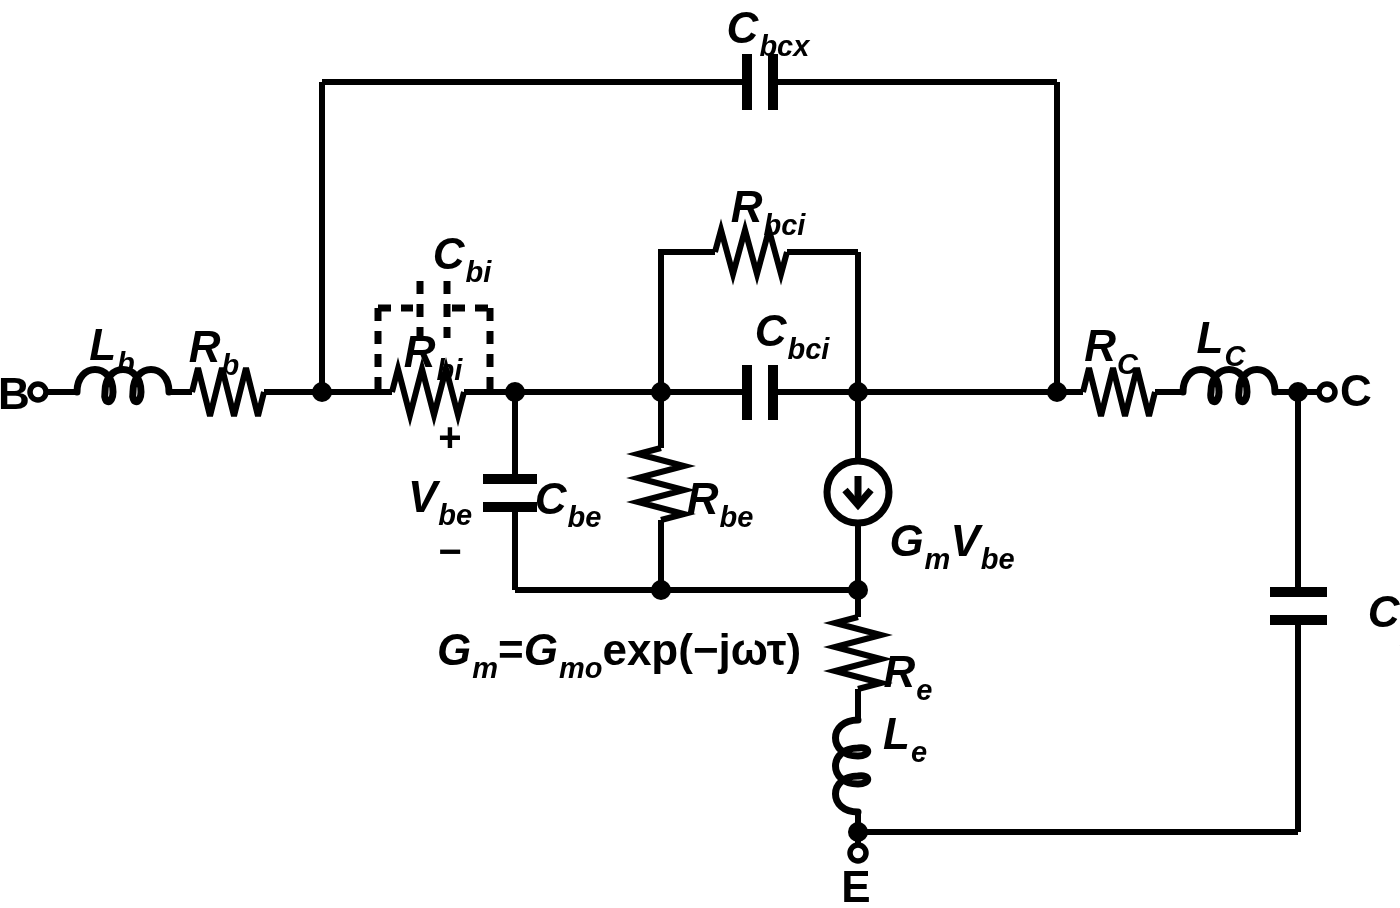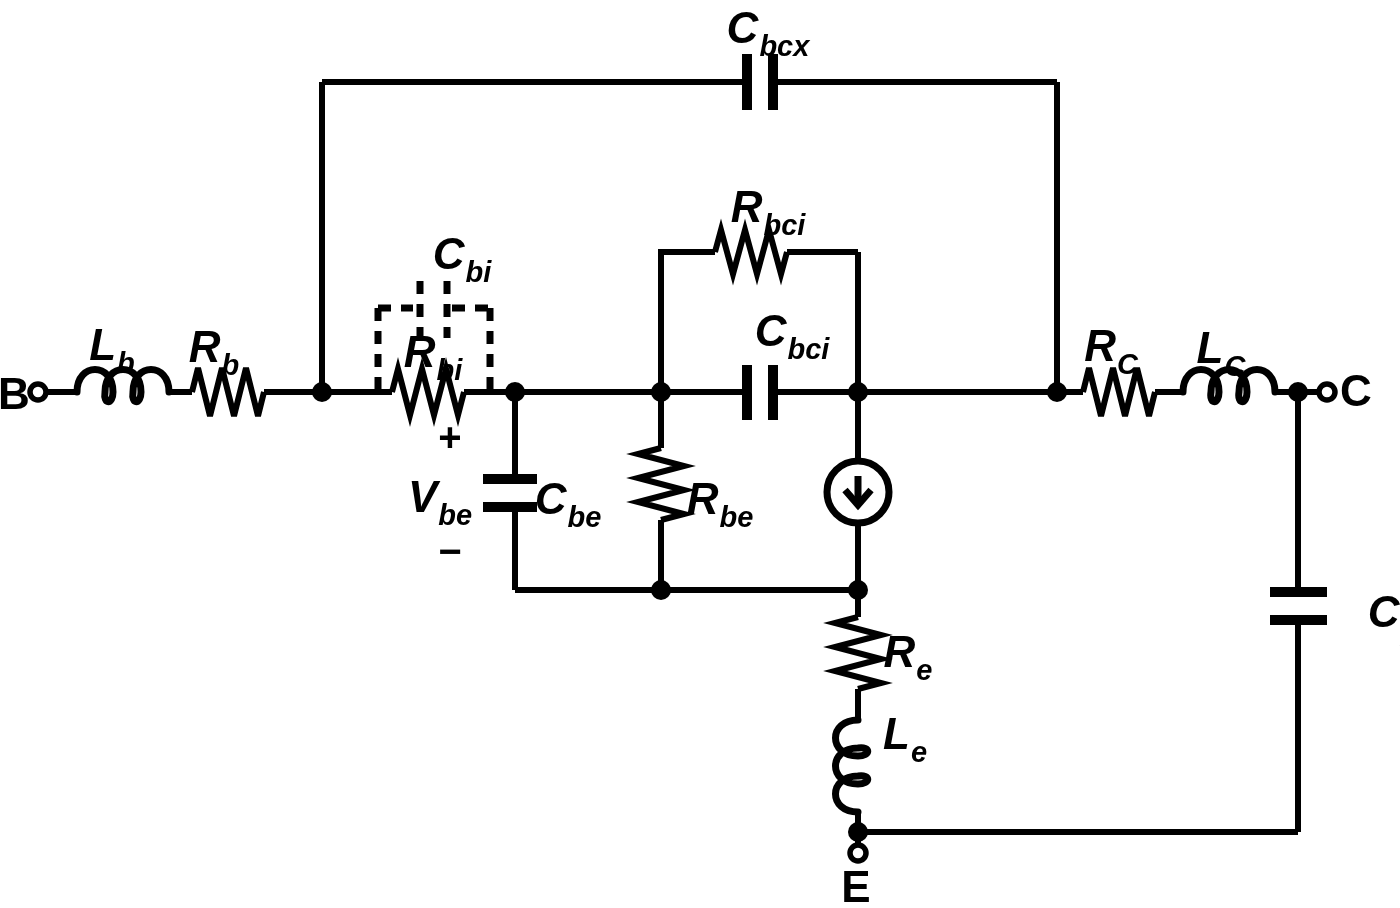--- a/index.html
+++ b/index.html
@@ -168,24 +168,26 @@
   <div class="lbl" style="left:112px; top:345px;"><span>L</span><span class="sub">b</span></div>
   <div class="lbl" style="left:214px; top:347px;"><span>R</span><span class="sub">b</span></div>
   <div class="lbl" style="left:768px; top:28px;"><span>C</span><span class="sub">bcx</span></div>
   <div class="lbl" style="left:438px; top:254px;margin-left:24px;"><span>C</span><span class="sub">bi</span></div>
   <div class="lbl" style="left:433px; top:352px;"><span>R</span><span class="sub">bi</span></div>
   <div class="lbl" style="left:768px; top:207px;"><span>R</span><span class="sub">bci</span></div>
   <div class="lbl" style="left:763px; top:331px;margin-left:29px;"><span>C</span><span class="sub">bci</span></div>
   <div class="lbl" style="left:568px; top:499px;"><span>C</span><span class="sub">be</span></div>
   <div class="lbl" style="left:720px; top:499px;"><span>R</span><span class="sub">be</span></div>
   <div class="lbl" style="left:1111px; top:346px;"><span>R</span><span class="sub">C</span></div>
-  <div class="lbl" style="left:1221px; top:348px;"><span>L</span><span class="sub">C</span></div>
+  <div class="lbl" style="left:1221px; top:338px;"><span>L</span><span class="sub">C</span></div>
   <div class="lbl" style="left:1354px; top:612px;margin-left:47px;"><span>C</span><span class="sub">pc</span></div>
-  <div class="lbl" style="left:908px; top:652px;"><span>R</span><span class="sub">e</span></div>
+  <div class="lbl" style="left:908px; top:672px;"><span>R</span><span class="sub">e</span></div>
   <div class="lbl" style="left:905px; top:734px;"><span>L</span><span class="sub">e</span></div>
 
   <div class="lbl up small" style="left:450px; top:437px;"><span>+</span></div>
   <div class="lbl" style="left:440px; top:497px;"><span>V</span><span class="sub">be</span></div>
   <div class="lbl up small" style="left:450px; top:551px;"><span>−</span></div>
 
+  <div class="lbl" style="left:952px; top:541px;"><span>G</span><span class="sub">m</span><span>V</span><span class="sub">be</span></div>
 
+  <div class="lbl" style="left:619px; top:650px;"><span>G</span><span class="sub">m</span><span class="rom">=</span><span>G</span><span class="sub">mo</span><span class="rom">exp(−jωτ)</span></div>
 
 </div>
 
 </body></html>

